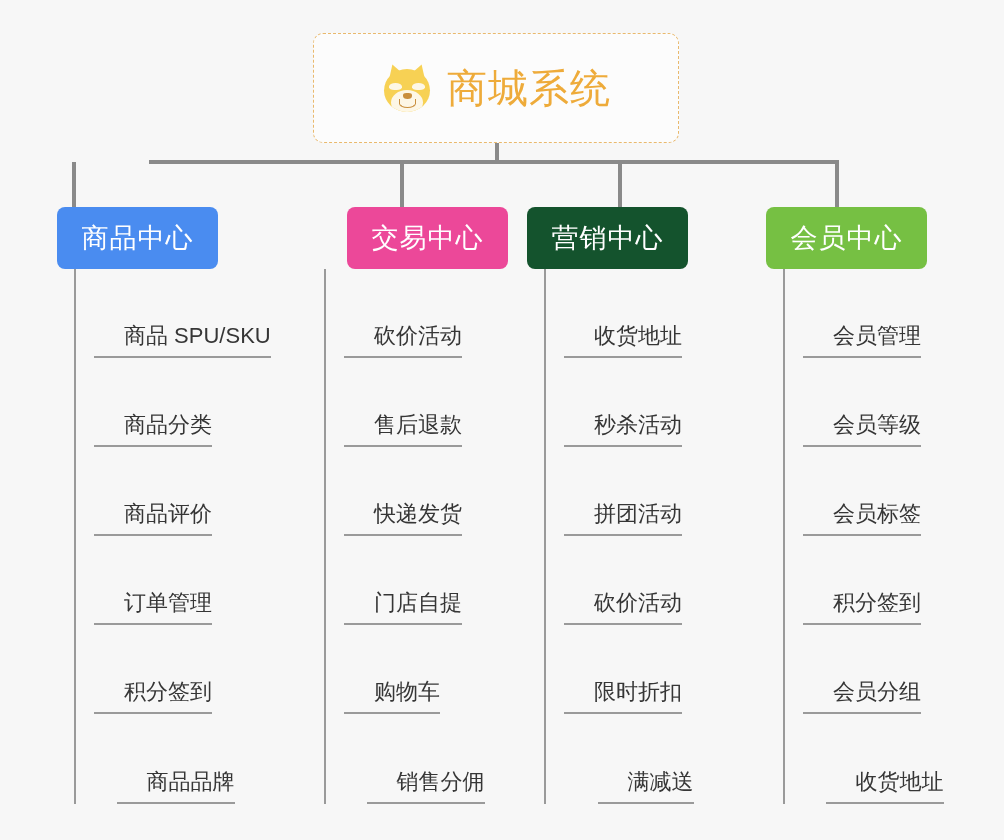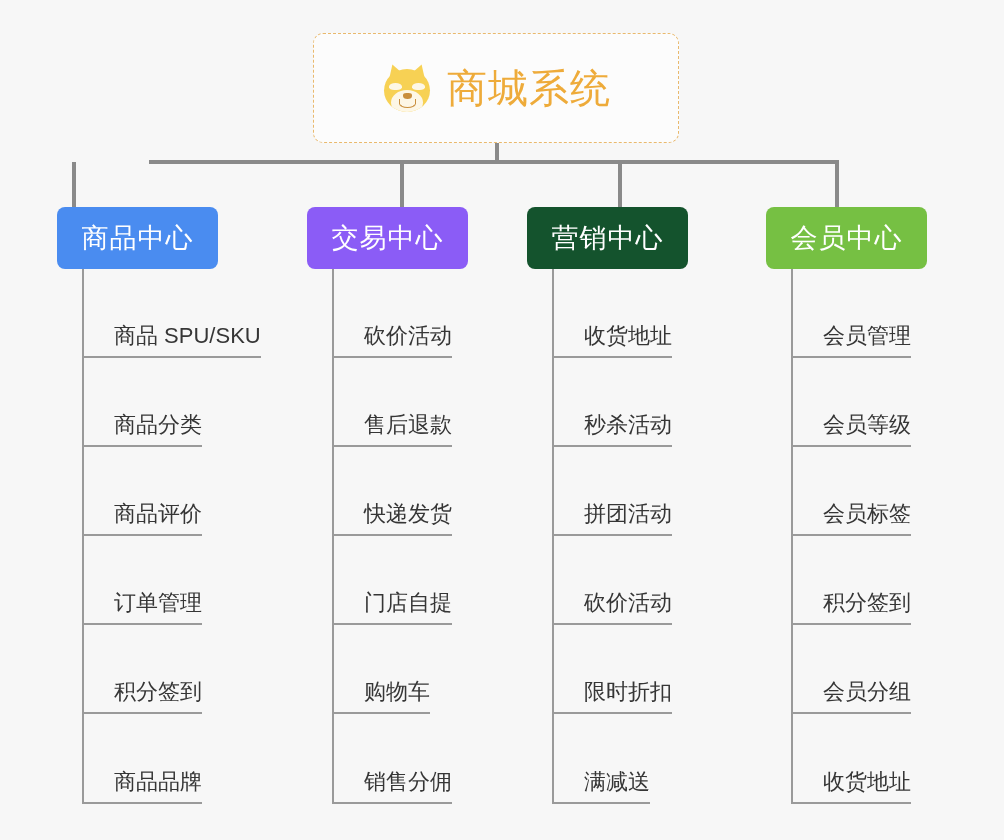--- a/index.html
+++ b/index.html
@@ -126,33 +126,34 @@
     justify-content: center;
     color: #ffffff;
     font-size: 27px;
     letter-spacing: 1px;
     white-space: nowrap;
   }
 
   
   .children {
     position: relative;
-    margin-left: 25px;
+    margin-left: 17px;
     padding-top: 0;
     border-left: 2px solid #9a9a9a;
+    padding-left: 18px;
   }
 
   .child-item {
     position: relative;
     height: 89px;
     display: flex;
     align-items: flex-end;
     padding-left: 30px;
   }
-  .child-item:last-child { height: 90px; }
+  .child-item:last-child { height: 90px; justify-content: center; }
 
   .child-label {
     font-size: 22px;
     color: #363636;
     line-height: 1;
     padding-bottom: 9px;
     border-bottom: 2px solid #9a9a9a;
     white-space: nowrap;
     margin-left: -30px;
     padding-left: 30px;
@@ -216,21 +217,21 @@
       <div class="child-item">
           <span class="child-label">积分签到</span>
         </div>
       <div class="child-item">
           <span class="child-label">商品品牌</span>
         </div>
     </div>
   </div>
 
   <div class="column col-1">
-    <div class="cat-header" style="background: #8b5cf6;">
+    <div class="cat-header" style="background: #ec4899; margin-left: 40px;">
       <span>交易中心</span>
     </div>
     <div class="children">
       <div class="child-item">
           <span class="child-label">砍价活动</span>
         </div>
       <div class="child-item">
           <span class="child-label">售后退款</span>
         </div>
       <div class="child-item">

